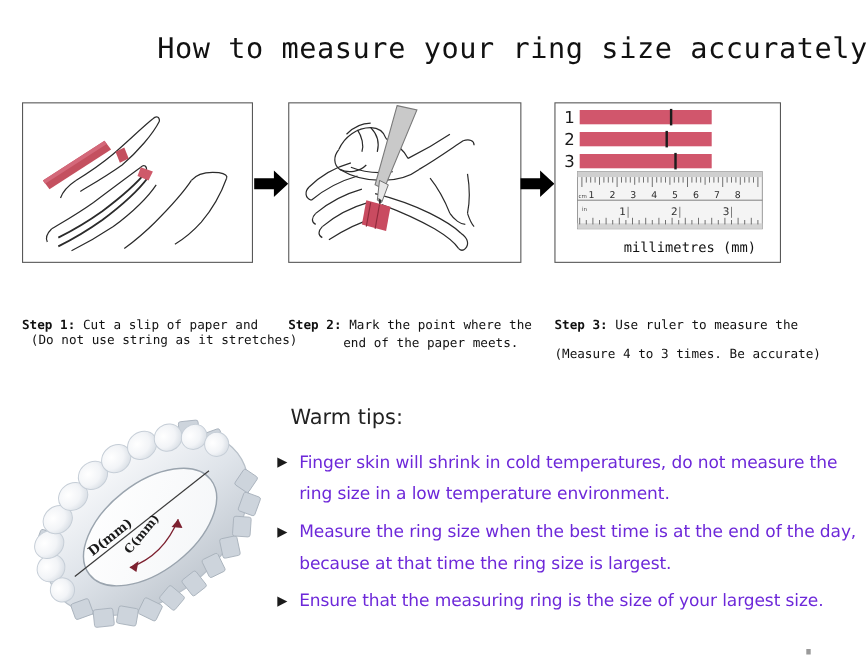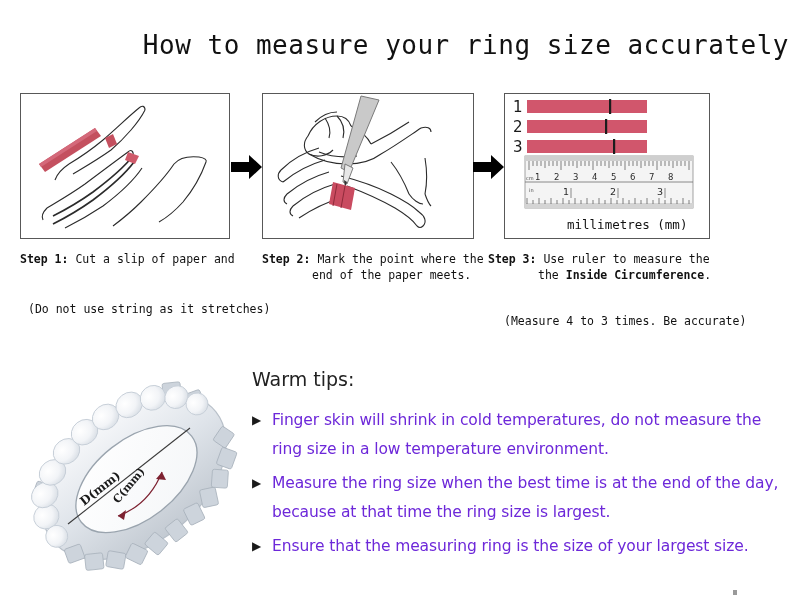--- a/index.html
+++ b/index.html
@@ -45,29 +45,30 @@
   #arrow-2 { left: 473px; }
   .arrow-sep svg { display: block; }
 
   
   .caption {
     position: absolute;
     font-family: "DejaVu Sans Mono", monospace;
     font-size: 11.5px;
     line-height: 16px;
     color: #111;
+    margin-top: 36px;
   }
   .caption .step-label { font-weight: bold; }
   .caption .indent { display: block; padding-left: 50px; }
   .caption .indent-3 { display: block; padding-left: 50px; }
   .caption b { font-weight: bold; }
 
   #caption-1 { left: 20px;  top: 251px; width: 236px; }
   #caption-2 { left: 262px; top: 251px; width: 234px; }
-  #caption-3 { left: 488px; top: 251px; width: 275px; }
+  #caption-3 { left: 504px; top: 251px; width: 275px; }
 
   .note {
     position: absolute;
     font-family: "DejaVu Sans Mono", monospace;
     font-size: 11.5px;
     color: #111;
     white-space: nowrap;
   }
   #note-1 { left: 28px;  top: 302px; }
   #note-3 { left: 504px; top: 314px; }
@@ -84,20 +85,21 @@
   #tips-block {
     position: absolute;
     left: 252px; top: 368px;
     width: 528px;
   }
   #tips-heading {
     font-family: "DejaVu Sans", sans-serif;
     font-size: 19px;
     color: #222;
     margin-bottom: 16px;
+    margin-left: 12px;
   }
   .tip-row {
     display: flex;
     align-items: flex-start;
     margin-bottom: 5px;
   }
   .tip-bullet {
     flex: 0 0 auto;
     width: 20px;
     font-size: 12px;
@@ -354,21 +356,20 @@
 
 <div class="caption" id="caption-2">
   <span class="step-label">Step 2:</span>
   <span>Mark the point where the</span>
   <span class="indent">end of the paper meets.</span>
 </div>
 
 <div class="caption" id="caption-3">
   <span class="step-label">Step 3:</span>
   <span>Use ruler to measure the</span>
-  <span class="indent"><span>the </span><b>Inside Circumference</b><span>.</span></span>
 </div>
 
 <div class="note" id="note-1">(Do not use string as it stretches)</div>
 <div class="note" id="note-3">(Measure 4 to 3 times. Be accurate)</div>
 
 <div id="ring-figure">
   <svg width="232" height="236" viewBox="0 0 232 236">
     <defs>
       <radialGradient id="gemGrad" cx="40%" cy="35%" r="70%">
         <stop offset="0%" stop-color="#ffffff"></stop>

